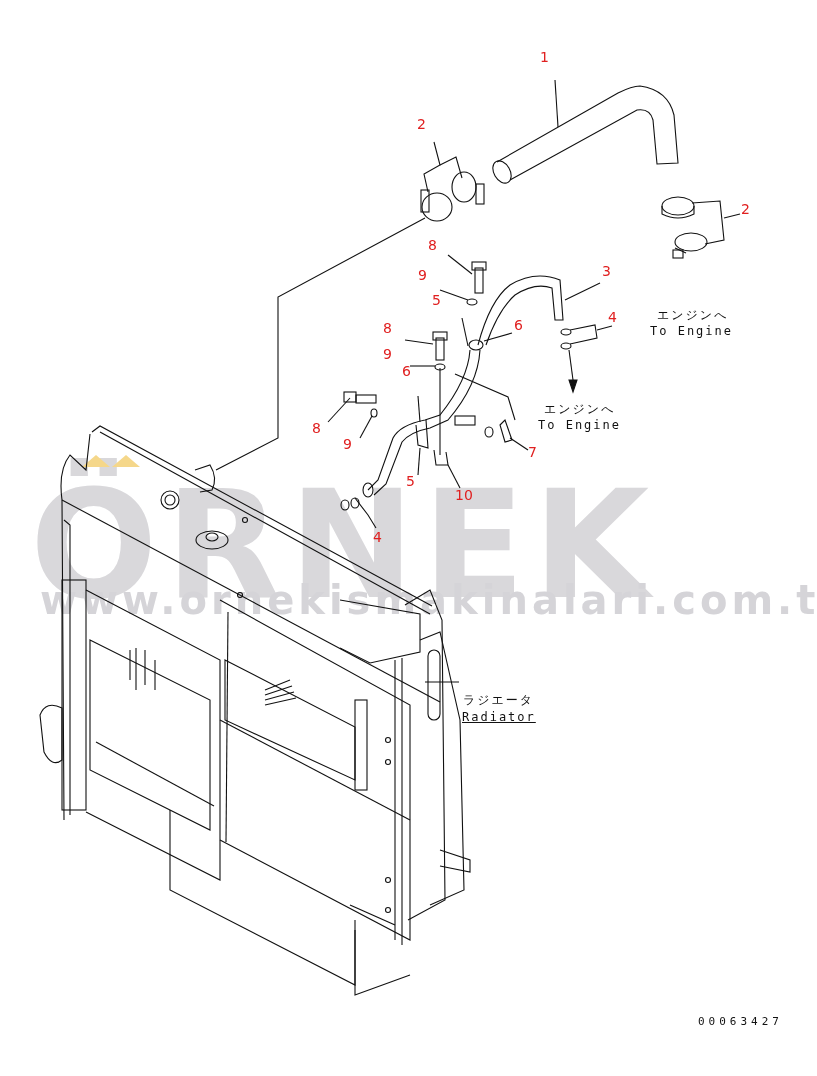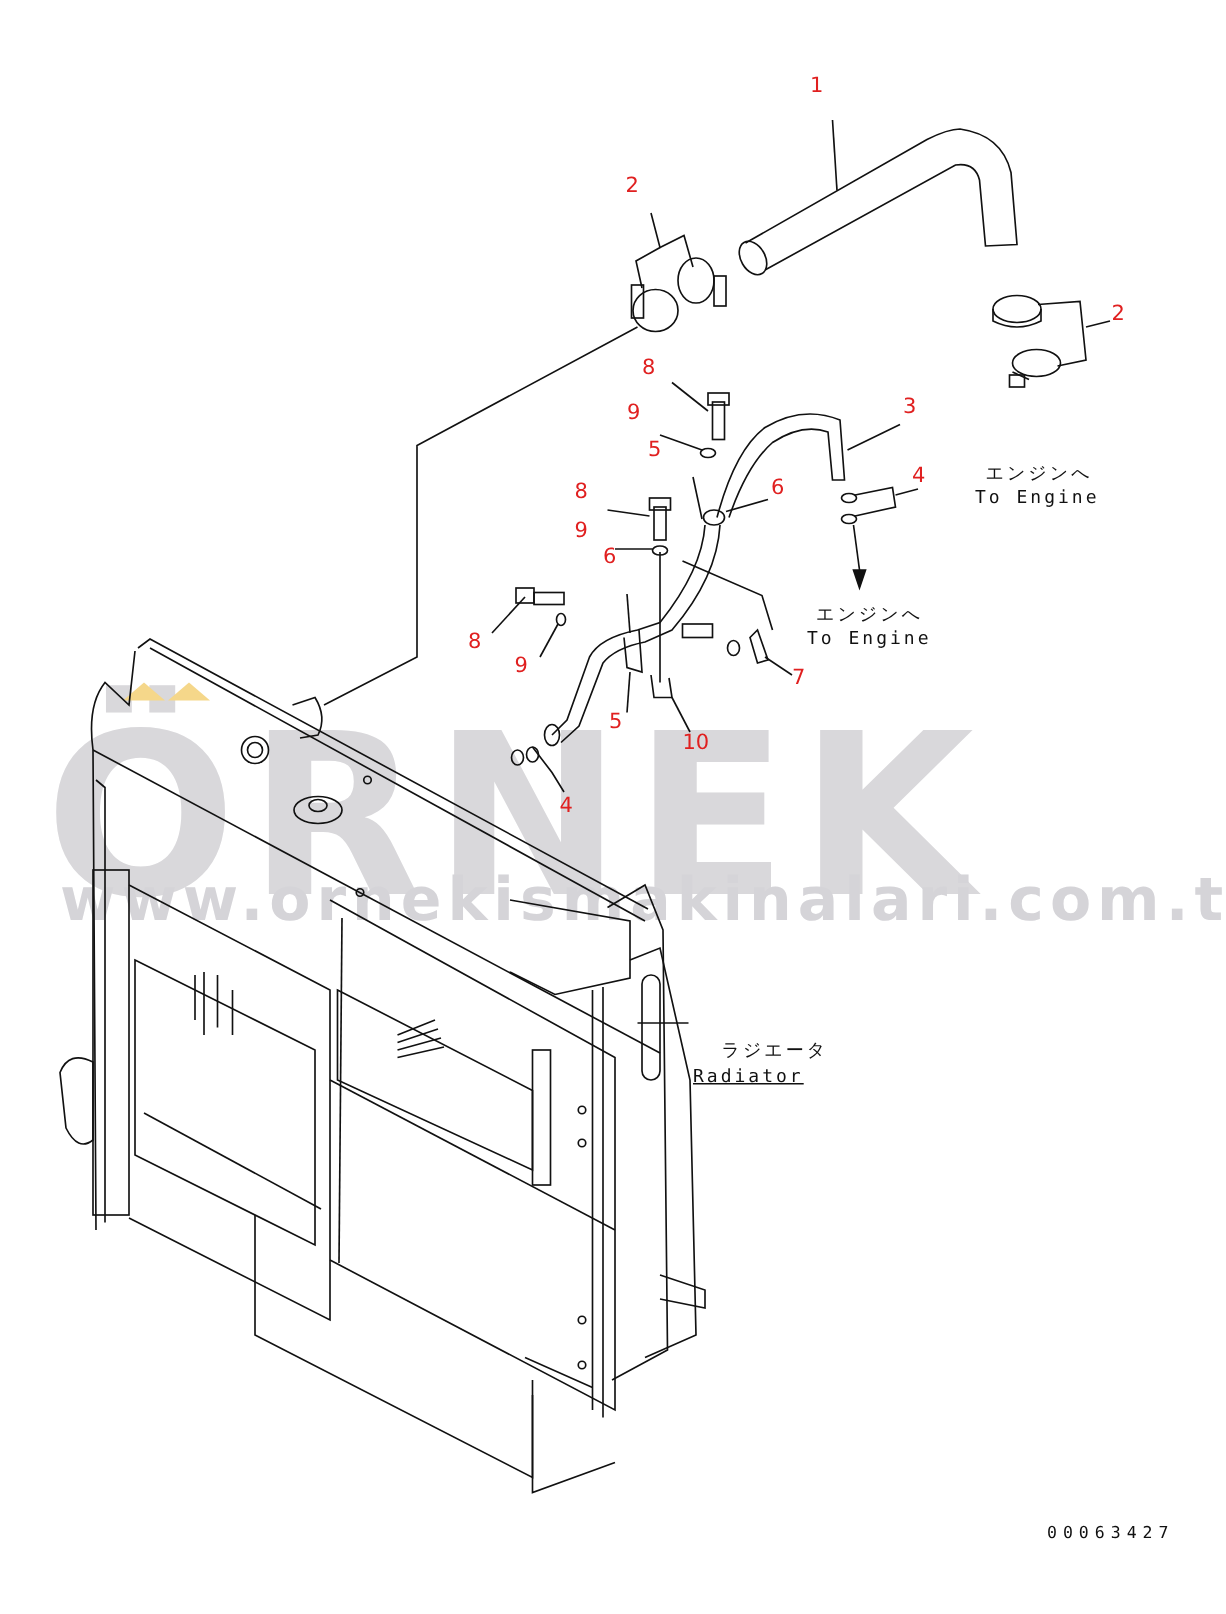--- a/index.html
+++ b/index.html
@@ -179,17 +179,17 @@
   <span class="callout" style="left:312px;top:421px;">8</span>
   <span class="callout" style="left:418px;top:268px;">9</span>
   <span class="callout" style="left:383px;top:347px;">9</span>
   <span class="callout" style="left:343px;top:437px;">9</span>
   <span class="callout" style="left:455px;top:488px;text-align:right;">10</span>
 
   <span class="label" style="left:657px;top:308px;">エンジンへ</span>
   <span class="label" style="left:650px;top:324px;">To Engine</span>
   <span class="label" style="left:544px;top:402px;">エンジンへ</span>
   <span class="label" style="left:538px;top:418px;">To Engine</span>
-  <span class="label" style="left:481px;top:693px;">ラジエータ</span>
+  <span class="label" style="left:463px;top:693px;">ラジエータ</span>
   <span class="label" style="left:462px;top:710px;text-decoration:underline;">Radiator</span>
 
   <span class="code">00063427</span>
 </div>
 
 </body></html>

